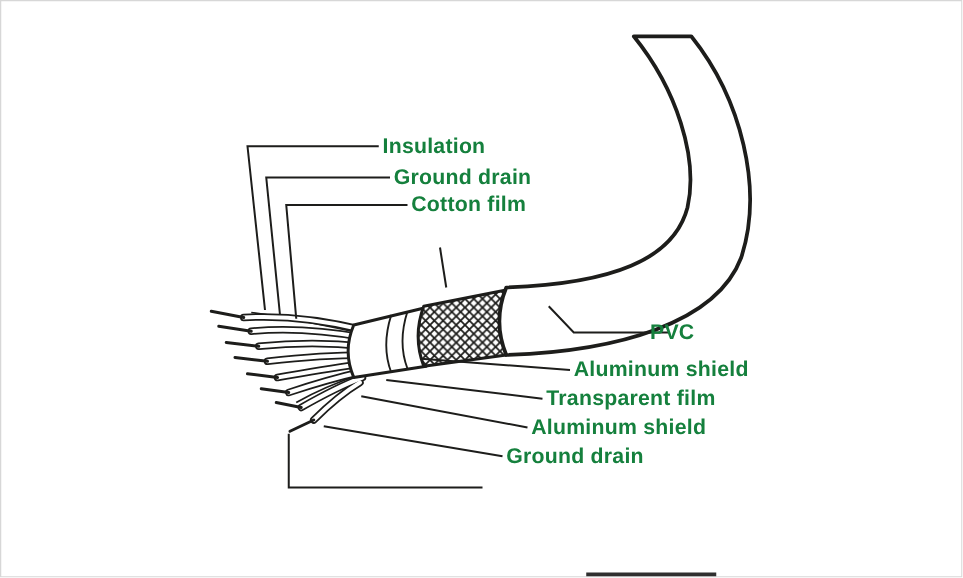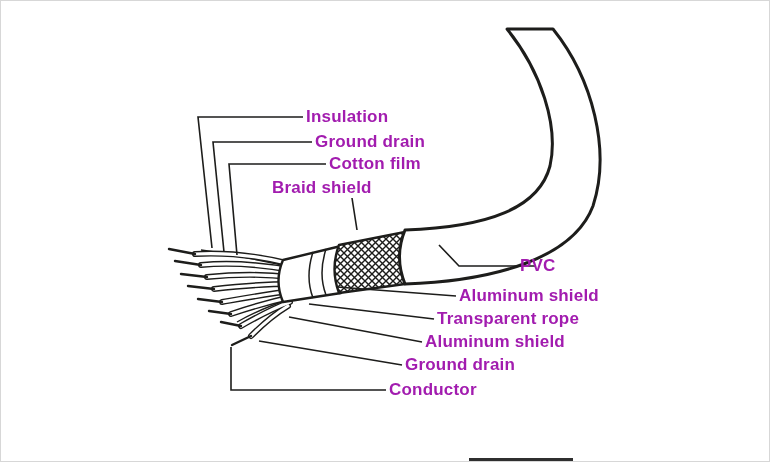--- a/index.html
+++ b/index.html
@@ -20,21 +20,21 @@
   .art {
     position: absolute;
     left: 0;
     top: 0;
   }
   .label {
     position: absolute;
     transform: translateY(-50%);
     font-size: 17px;
     font-weight: bold;
-    color: #a21caf;
+    color: #15803d;
     white-space: nowrap;
     letter-spacing: 0.2px;
   }
 </style>
 </head>
 <body>
 
 <div class="canvas">
 
   <svg class="art" width="770" height="462" viewBox="0 0 770 462">
@@ -114,27 +114,25 @@
 
     <rect x="468" y="457" width="104" height="5" fill="#2f2f2f"></rect>
   </svg>
 
   <div class="label" style="left:305px; top:116px">Insulation</div>
 
   <div class="label" style="left:314px; top:141px">Ground drain</div>
 
   <div class="label" style="left:328px; top:163px">Cotton film</div>
 
-  <div class="label" style="left:271px; top:187px">Braid shield</div>
 
   <div class="label" style="left:519px; top:265px">PVC</div>
 
   <div class="label" style="left:458px; top:295px">Aluminum shield</div>
 
-  <div class="label" style="left:436px; top:318px">Transparent rope</div>
+  <div class="label" style="left:436px; top:318px">Transparent film</div>
 
   <div class="label" style="left:424px; top:341px">Aluminum shield</div>
 
   <div class="label" style="left:404px; top:364px">Ground drain</div>
 
-  <div class="label" style="left:388px; top:389px">Conductor</div>
 
 </div>
 
 </body></html>

